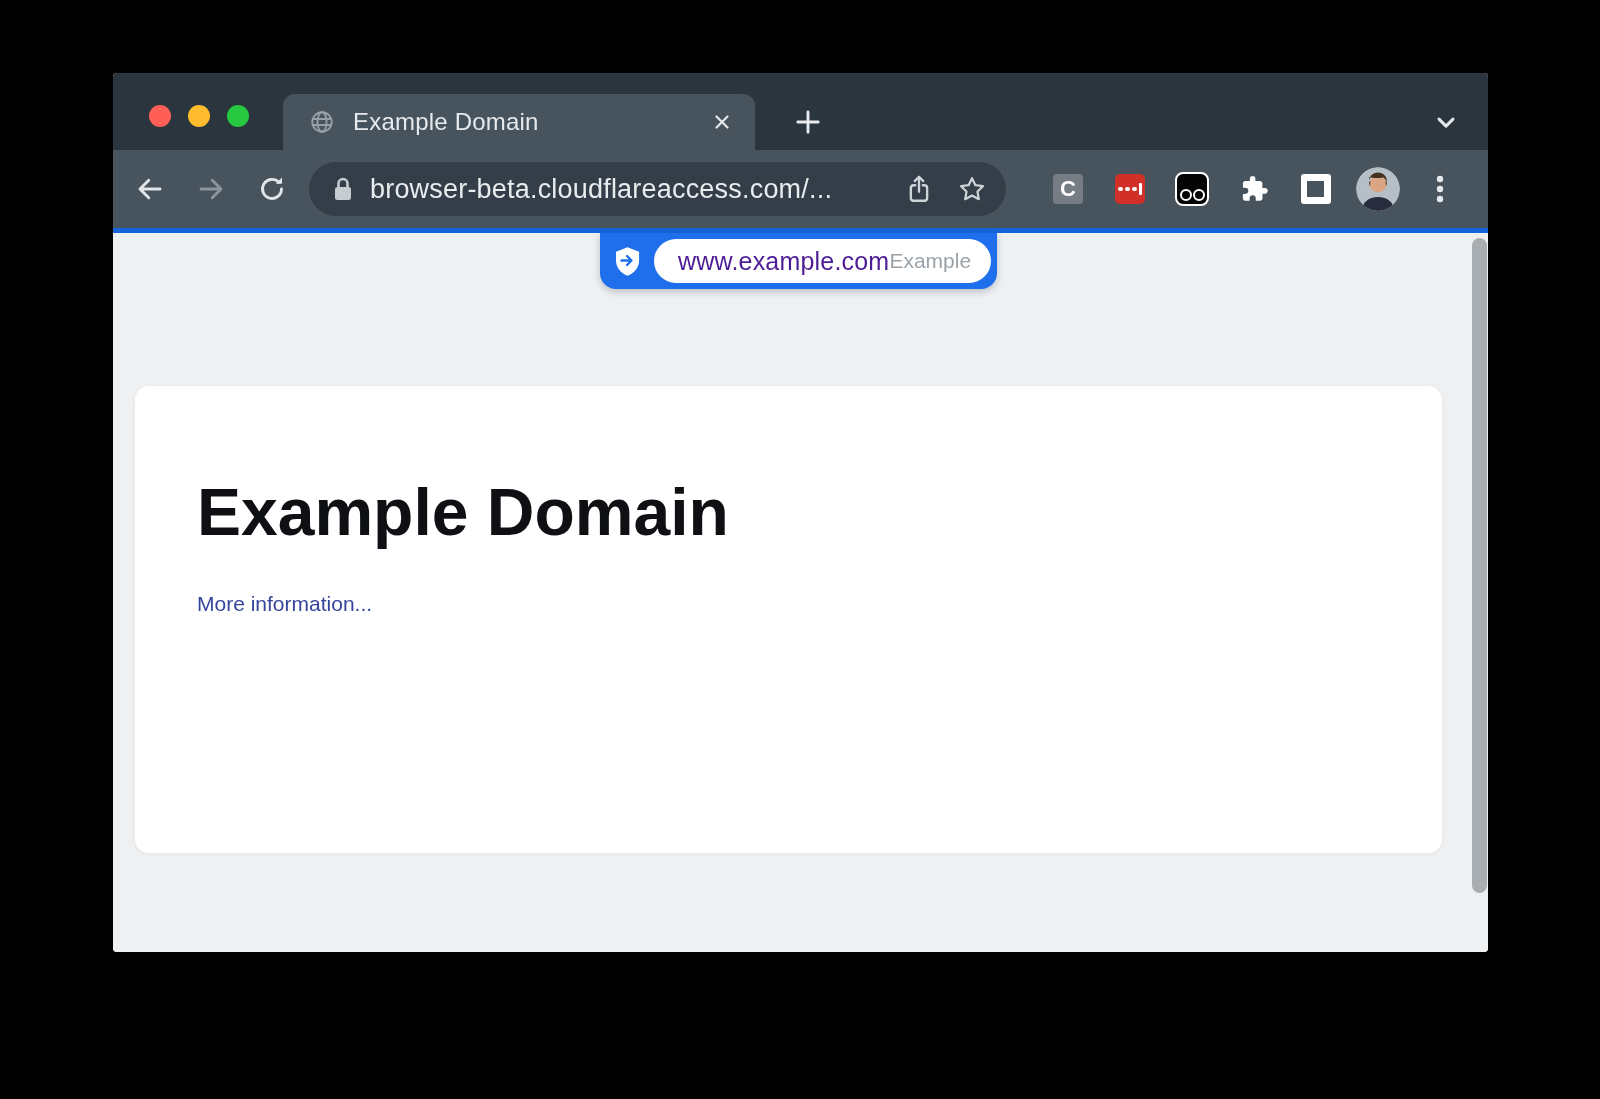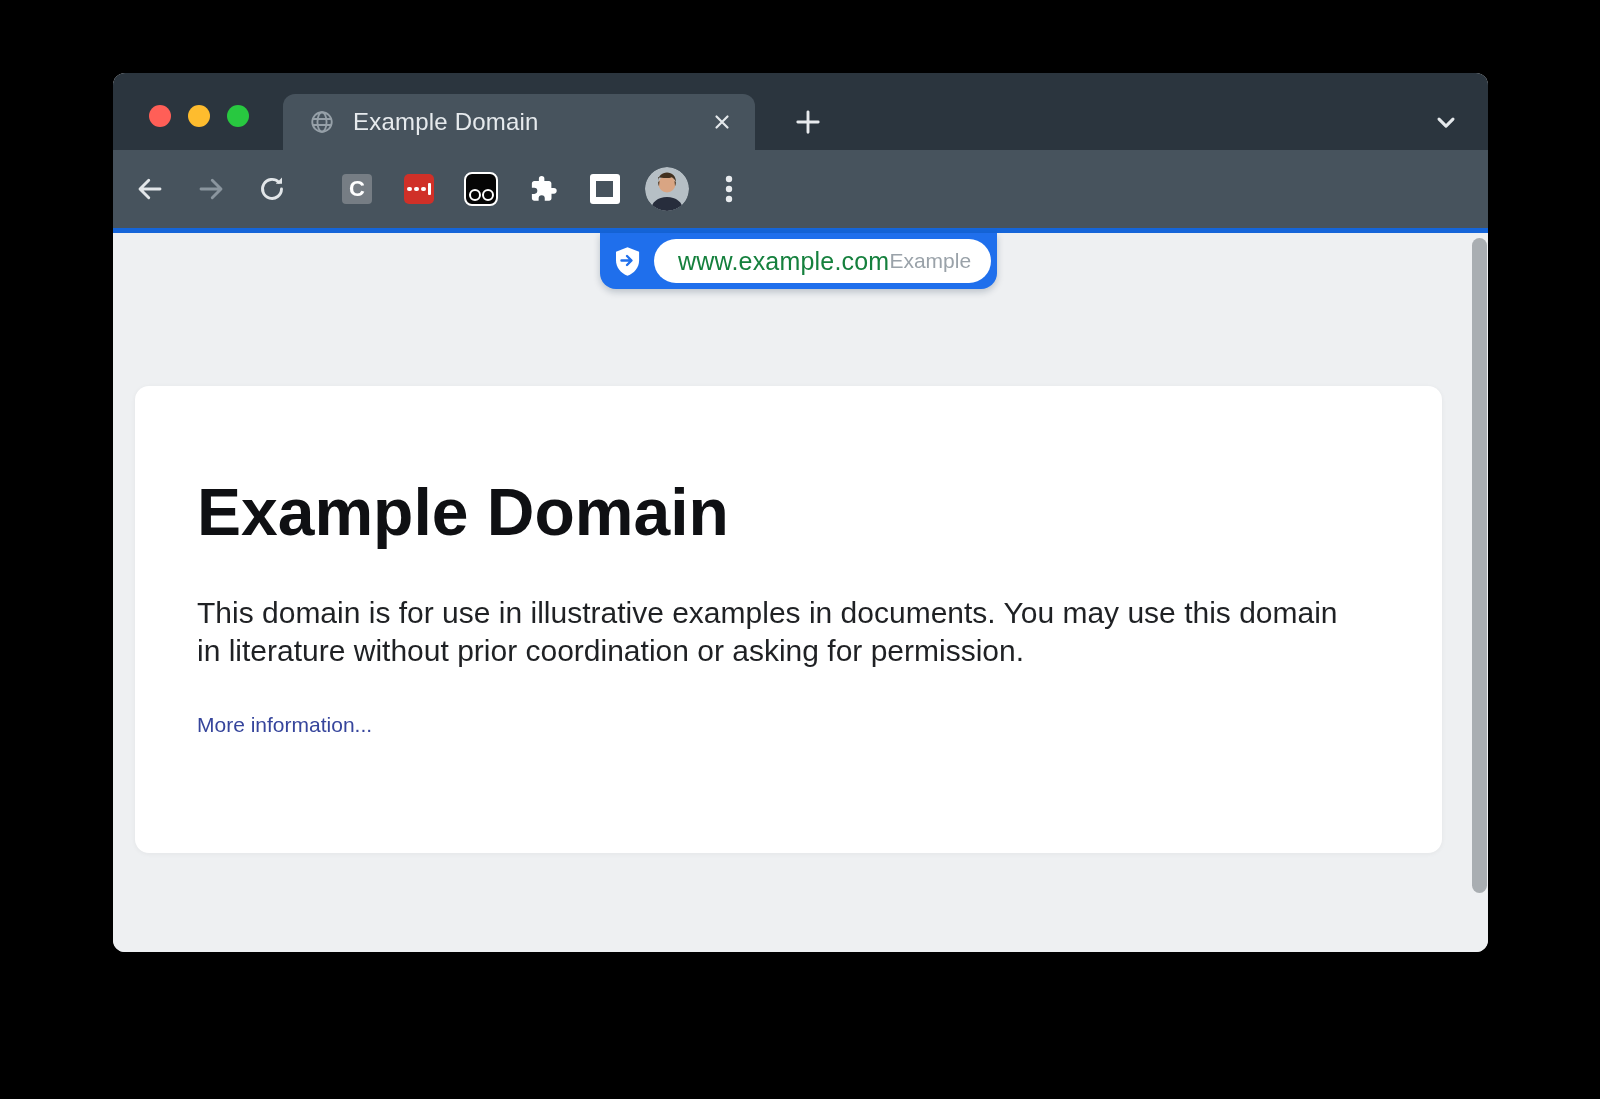--- a/index.html
+++ b/index.html
@@ -1,21 +1,21 @@
 <!DOCTYPE html>
 <html style="--accent-line: #1565d9; --banner-blue: #1f6fec; --frame: #2b353e; --toolbar: #47535d; --omnibox: #333e48; --page-bg: #eef0f2; --card-bg: #ffffff; --link-blue: #36459c; --lastpass-red: #d03028; --traffic-red: #ff5f57; --traffic-yellow: #febc2e; --traffic-green: #28c840;"><head>
 <meta charset="utf-8">
 <style>
   * { margin:0; padding:0; box-sizing:border-box; }
   html,body { width:1600px; height:1099px; background:#000; font-family:"Liberation Sans", sans-serif; overflow:hidden; }
   body { position:relative; }
 
   .window {
     position:absolute; left:113px; top:73px; width:1375px; height:879px;
-    border-radius:12px; overflow:hidden; background:var(--page-bg,#eef0f2);
+    border-radius:4px; overflow:hidden; background:var(--page-bg,#eef0f2);
     display:flex; flex-direction:column;
   }
 
   
   .tabstrip { position:relative; height:77px; background:var(--frame,#2b353e); flex:none; }
   .traffic { position:absolute; left:36px; top:32px; display:flex; gap:17px; }
   .traffic .dot { width:22px; height:22px; border-radius:50%; }
   .dot-red { background:var(--traffic-red,#ff5f57); }
   .dot-yellow { background:var(--traffic-yellow,#febc2e); }
   .dot-green { background:var(--traffic-green,#28c840); }
@@ -64,21 +64,21 @@
   .content { flex:1; position:relative; background:var(--page-bg,#eef0f2); }
 
   .iso-banner {
     position:absolute; left:487px; top:0; width:397px; height:56px;
     background:var(--banner-blue,#1f6fec); border-radius:0 0 16px 16px;
     display:flex; align-items:center; padding:0 8px 0 14px;
     box-shadow:0 3px 7px rgba(10,30,60,.22);
   }
   .iso-pill { margin-left:13px; flex:1; height:44px; background:#fff; border-radius:22px;
     display:flex; align-items:center; padding:0 20px 0 24px; }
-  .iso-domain { font-size:25px; color:#15803d; letter-spacing:.2px; }
+  .iso-domain { font-size:25px; color:#4c1d95; letter-spacing:.2px; }
   .iso-expand { margin-left:auto; font-size:21px; color:#9aa2a9; }
 
   .card {
     position:absolute; left:22px; top:153px; width:1307px; height:467px;
     background:var(--card-bg,#fff); border-radius:14px;
     box-shadow:0 1px 5px rgba(35,40,45,.05);
     padding:90px 62px 0;
   }
   .card h1 { font-size:66px; font-weight:700; color:#0f1013; letter-spacing:0; line-height:1.12; }
   .card p { margin-top:44px; font-size:30px; line-height:1.28; color:#1f2124; max-width:1152px; }
@@ -141,20 +141,40 @@
         <path d="M4 12h15.5M13 5l7 7-7 7"></path>
       </svg>
     </button>
     <button class="icon-btn nav-btn">
       <svg width="30" height="30" viewBox="0 0 24 24" fill="none" stroke="#e2e6e9" stroke-width="2.3" stroke-linecap="round">
         <path d="M19.6 12a7.6 7.6 0 1 1-2.2-5.4"></path>
         <path d="M20 2.8v5h-5" fill="#e2e6e9" stroke="none"></path>
       </svg>
     </button>
 
+    <div class="omnibox">
+      <span>
+        <svg width="20" height="26" viewBox="0 0 20 26">
+          <rect x="2" y="11" width="16" height="13" rx="2.5" fill="#c7ccd1"></rect>
+          <path d="M5.5 11V7.5a4.5 4.5 0 0 1 9 0V11" fill="none" stroke="#c7ccd1" stroke-width="2.6"></path>
+        </svg>
+      </span>
+      <span class="url-text">browser-beta.cloudflareaccess.com/...</span>
+      <span class="icon-btn omni-action">
+        <svg width="26" height="30" viewBox="0 0 24 28" fill="none" stroke="#ced4d8" stroke-width="2.2" stroke-linecap="round" stroke-linejoin="round">
+          <path d="M8.5 10.5H7a2.6 2.6 0 0 0-2.6 2.6v9.3A2.6 2.6 0 0 0 7 25h10a2.6 2.6 0 0 0 2.6-2.6v-9.3A2.6 2.6 0 0 0 17 10.5h-1.5"></path>
+          <path d="M12 16.5V3.2M8 6.6L12 2.6l4 4"></path>
+        </svg>
+      </span>
+      <span class="icon-btn omni-action">
+        <svg width="28" height="28" viewBox="0 0 24 24" fill="none" stroke="#ced4d8" stroke-width="1.9" stroke-linejoin="round">
+          <path d="M12 2.8l2.9 5.9 6.5.9-4.7 4.6 1.1 6.5L12 17.6l-5.8 3.1 1.1-6.5L2.6 9.6l6.5-.9z"></path>
+        </svg>
+      </span>
+    </div>
 
     <div class="extensions">
       <span class="ext">
         <span class="ext-c">C</span>
       </span>
       <span class="ext">
         <span class="ext-lastpass">
             <i></i>
             <i></i>
             <i></i>
@@ -218,20 +238,19 @@
         </svg>
       </span>
       <span class="iso-pill">
         <span class="iso-domain">www.example.com</span>
         <span class="iso-expand">Example</span>
       </span>
     </div>
 
     <div class="card">
       <h1>Example Domain</h1>
-      <p>This domain is for use in illustrative examples in documents. You may use this domain in literature without prior coordination or asking for permission.</p>
       <a>More information...</a>
     </div>
 
     <div class="scroll-thumb"></div>
   </div>
 
 </div>
 
 </body></html>

